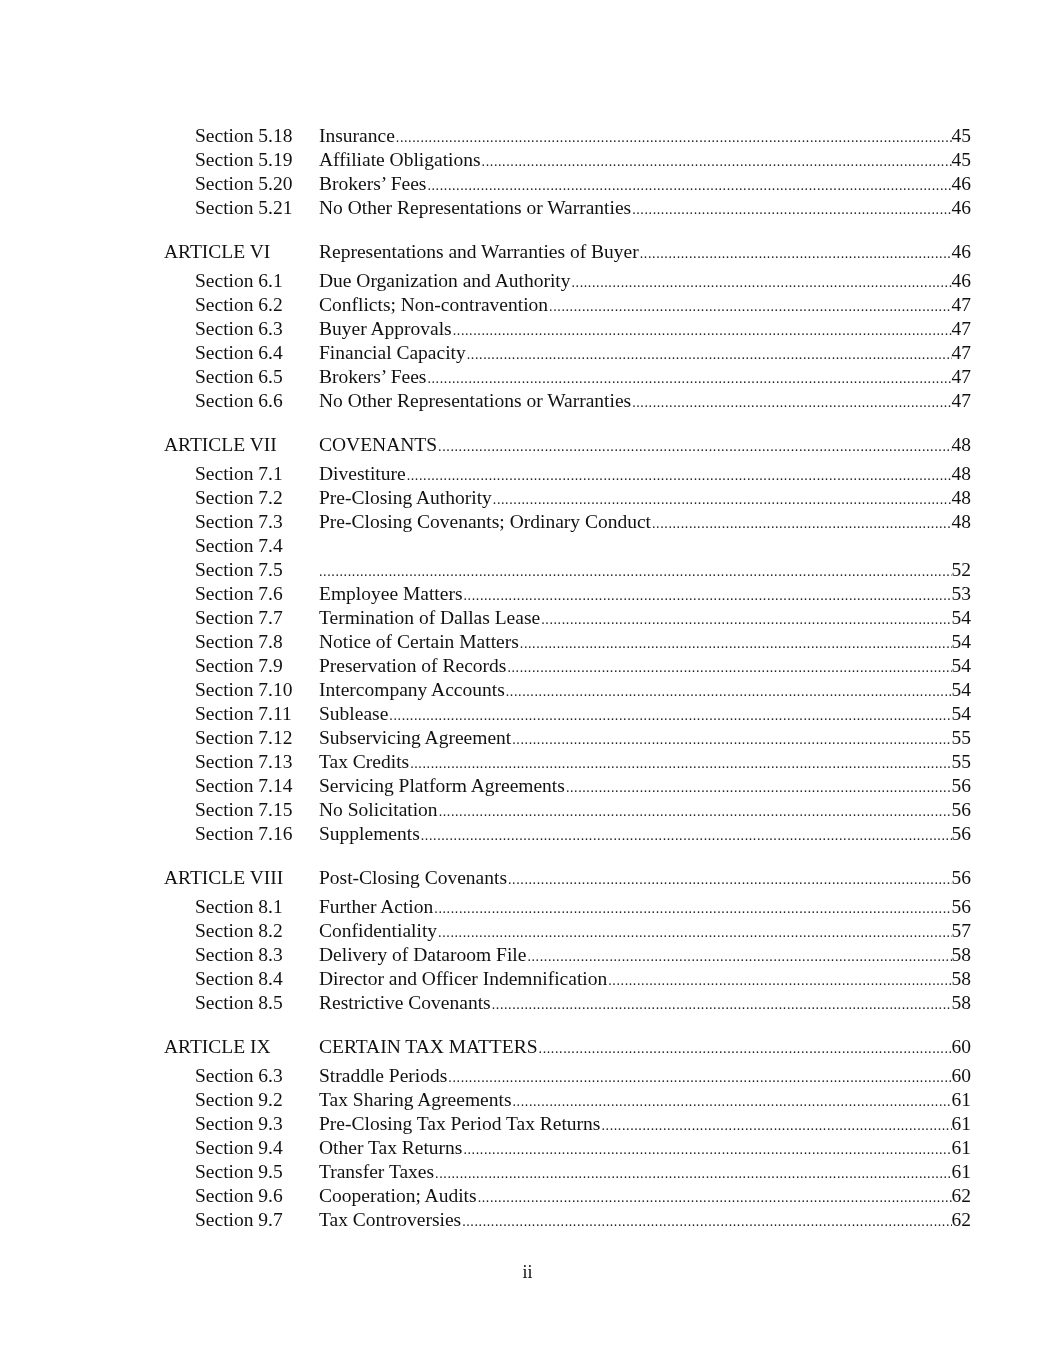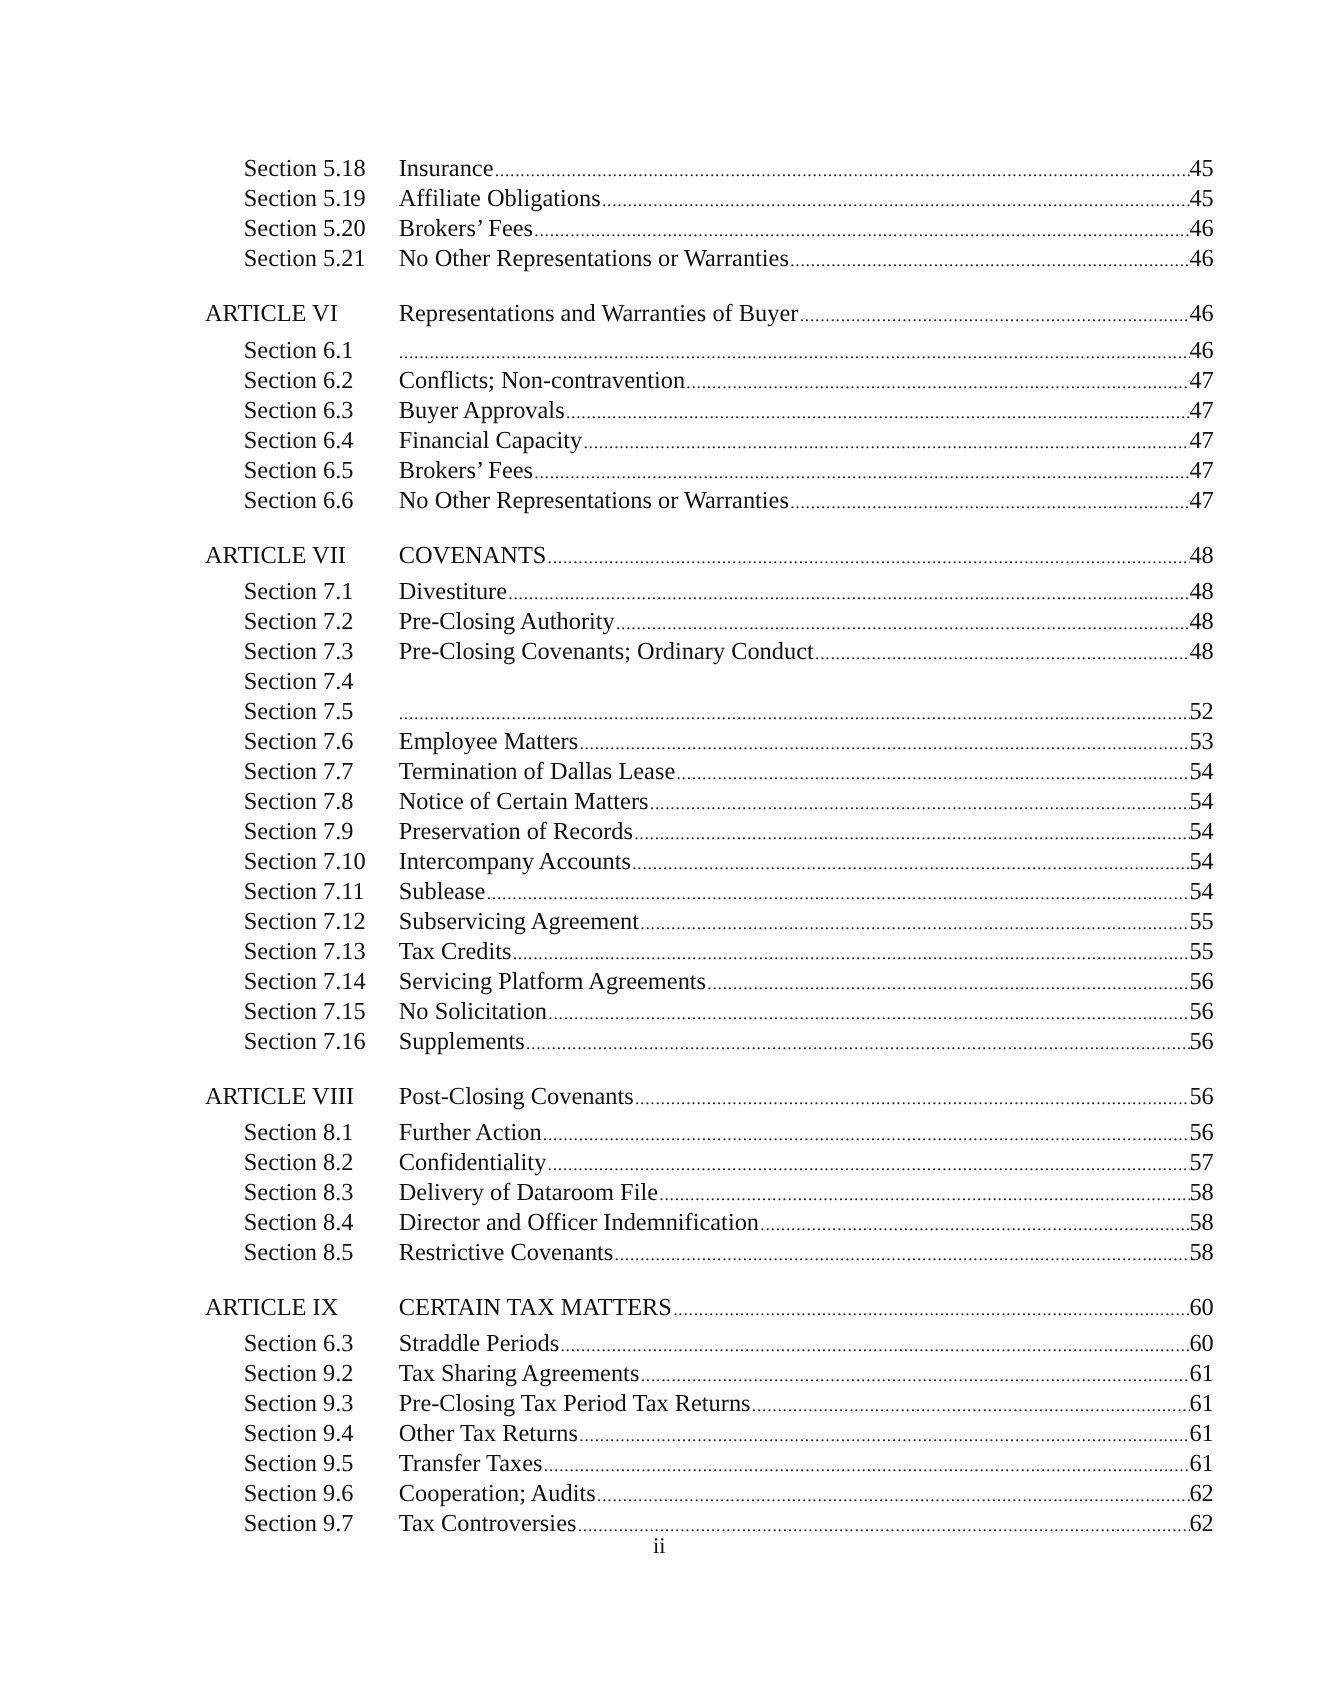--- a/index.html
+++ b/index.html
@@ -23,21 +23,21 @@
   .row .title { flex: 0 0 auto; padding-right: 1px; }
   .row .leader {
     flex: 1 1 auto; overflow: hidden; letter-spacing: 0.6px;
     font-size: 14px; color: #222;
   }
   .row .leader::before {
     content: "..................................................................................................................................................................................................................";
   }
   .row .page { flex: 0 0 auto; text-align: right; }
   #page-number {
-    position: absolute; left: 0; width: 1055px; top: 1226px;
+    position: absolute; left: 0; width: 1055px; top: 1262px;
     text-align: center; font-size: 18px;
   }
 </style>
 </head>
 <body>
 
 <div id="toc">
     <div class="row">
       <span class="num">Section 5.18</span>
       <span class="entry">
@@ -74,20 +74,21 @@
       <span class="num">ARTICLE VI</span>
       <span class="entry">
         <span class="title">Representations and Warranties of Buyer</span>
         <span class="leader"></span>
         <span class="page">46</span>
       </span>
     </div>
     <div class="row">
       <span class="num">Section 6.1</span>
       <span class="entry">
+        <span class="title">Due Organization and Authority</span>
         <span class="leader"></span>
         <span class="page">46</span>
       </span>
     </div>
     <div class="row">
       <span class="num">Section 6.2</span>
       <span class="entry">
         <span class="title">Conflicts; Non-contravention</span>
         <span class="leader"></span>
         <span class="page">47</span>

